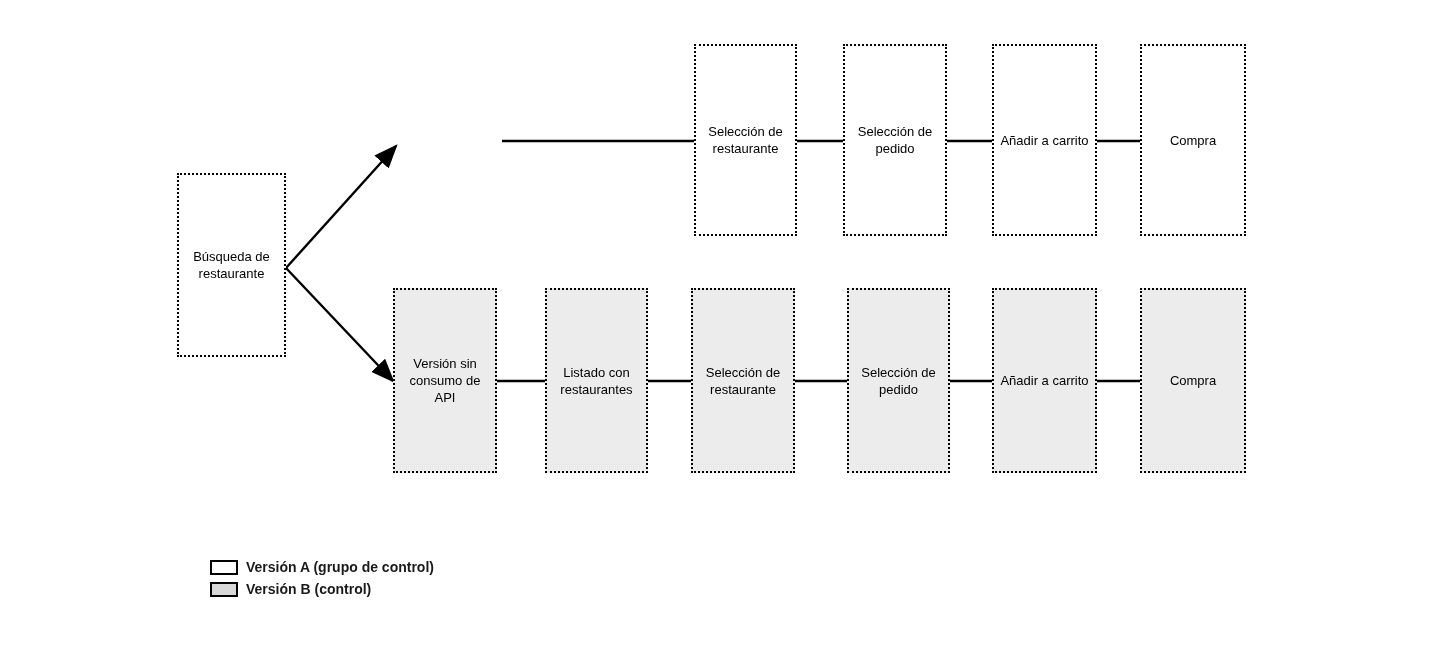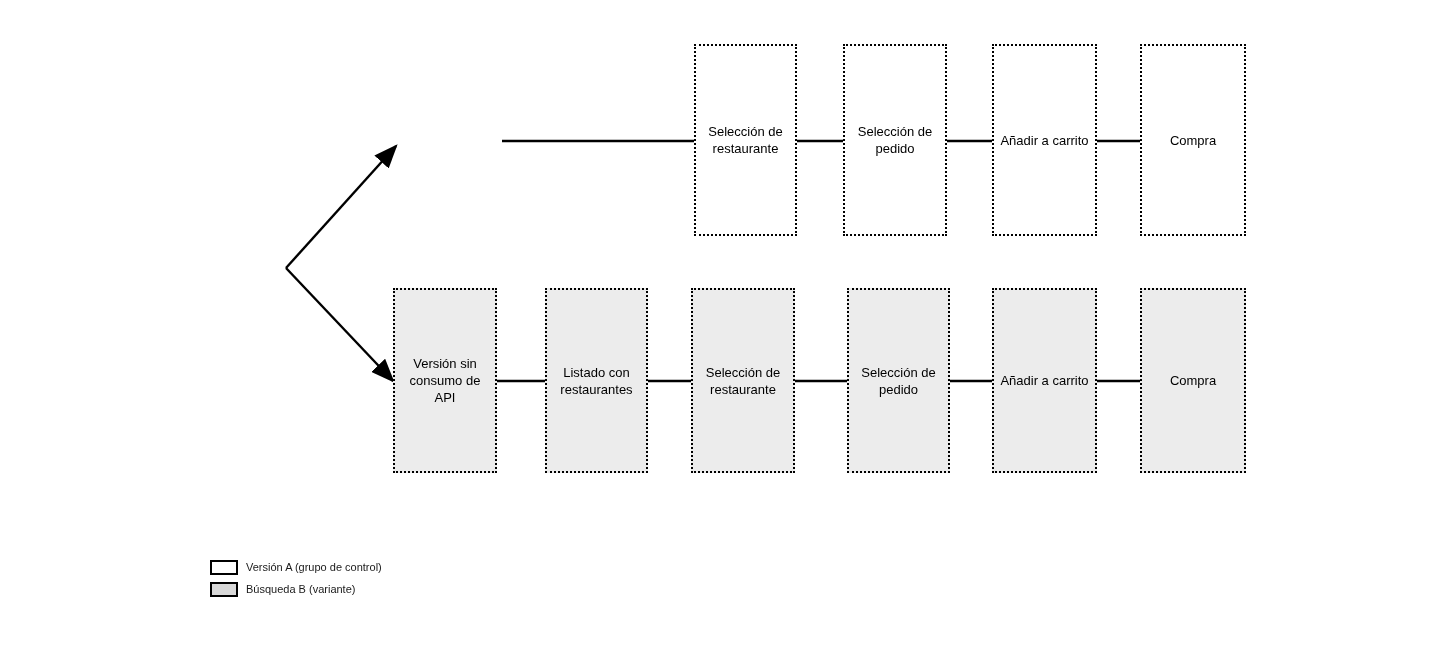--- a/index.html
+++ b/index.html
@@ -75,24 +75,25 @@
     width: 28px;
     height: 15px;
     box-sizing: border-box;
     border: 2px solid #000000;
     margin-right: 8px;
     flex: 0 0 auto;
   }
   .legend-swatch.control { background: #ffffff; }
   .legend-swatch.variant { background: #d8d8d8; }
   .legend-text {
-    font-size: 11px;
+    font-size: 14px;
     line-height: 11px;
     color: #1a1a1a;
     white-space: nowrap;
+    font-weight: bold;
   }
 </style>
 </head>
 <body>
 
 <div id="canvas">
 
   <svg id="edges" viewBox="0 0 1456 654" width="1456" height="654" xmlns="http://www.w3.org/2000/svg">
     <defs>
       <marker id="arrowhead" markerWidth="10" markerHeight="8" refX="9" refY="4" orient="auto" markerUnits="strokeWidth">
@@ -108,20 +109,23 @@
     <line x1="947" y1="141" x2="992" y2="141" stroke="#000000" stroke-width="2.4"></line>
     <line x1="1097" y1="141" x2="1140" y2="141" stroke="#000000" stroke-width="2.4"></line>
 
     <line x1="497" y1="381" x2="545" y2="381" stroke="#000000" stroke-width="2.4"></line>
     <line x1="648" y1="381" x2="691" y2="381" stroke="#000000" stroke-width="2.4"></line>
     <line x1="795" y1="381" x2="847" y2="381" stroke="#000000" stroke-width="2.4"></line>
     <line x1="950" y1="381" x2="992" y2="381" stroke="#000000" stroke-width="2.4"></line>
     <line x1="1097" y1="381" x2="1140" y2="381" stroke="#000000" stroke-width="2.4"></line>
   </svg>
 
+  <div class="node control" style="left:177px; top:173px; width:109px; height:184px;">
+    <span class="node-label">Búsqueda de restaurante</span>
+  </div>
 
 
   <div class="node control" style="left:694px; top:44px; width:103px; height:192px;">
     <span class="node-label">Selección de restaurante</span>
   </div>
 
   <div class="node control" style="left:843px; top:44px; width:104px; height:192px;">
     <span class="node-label">Selección de pedido</span>
   </div>
 
@@ -157,17 +161,17 @@
     <span class="node-label">Compra</span>
   </div>
 
   <div id="legend">
     <div class="legend-row">
       <span class="legend-swatch control"></span>
       <span class="legend-text">Versión A (grupo de control)</span>
     </div>
     <div class="legend-row">
       <span class="legend-swatch variant"></span>
-      <span class="legend-text">Búsqueda B (variante)</span>
+      <span class="legend-text">Versión B (control)</span>
     </div>
   </div>
 
 </div>
 
 </body></html>

